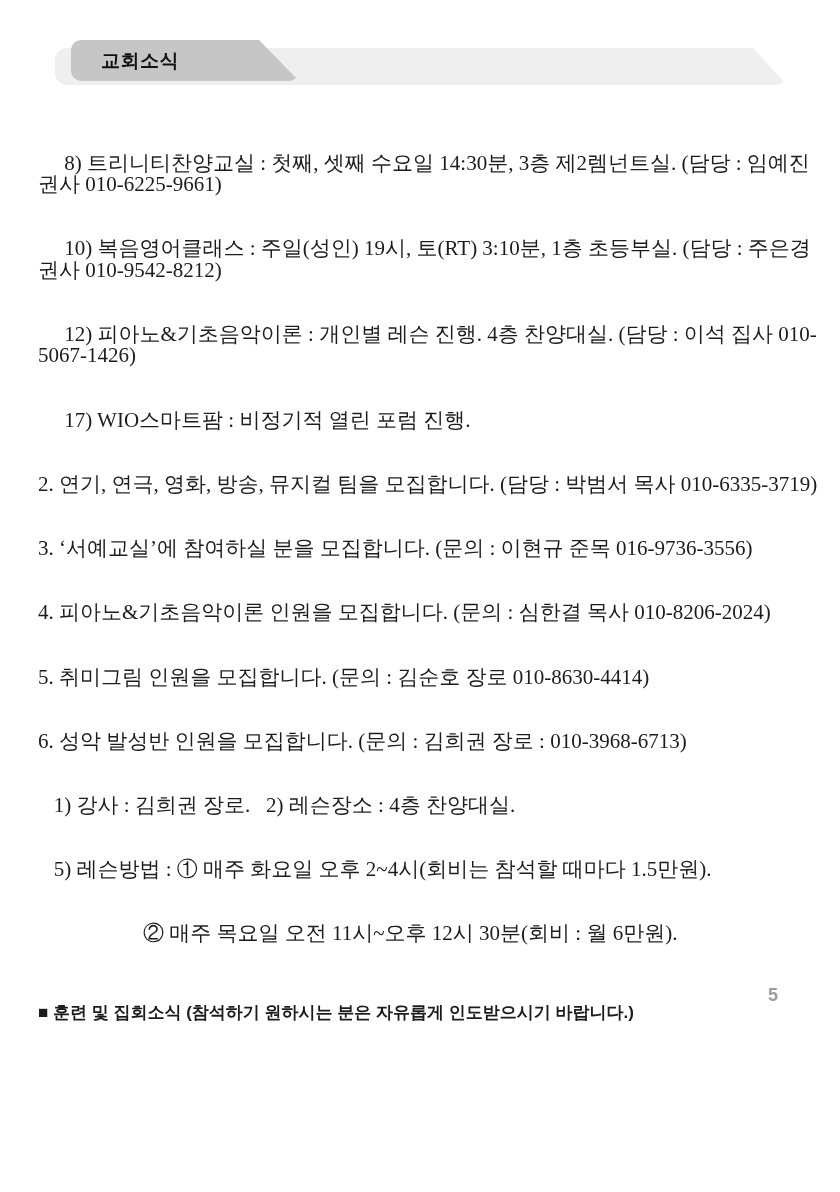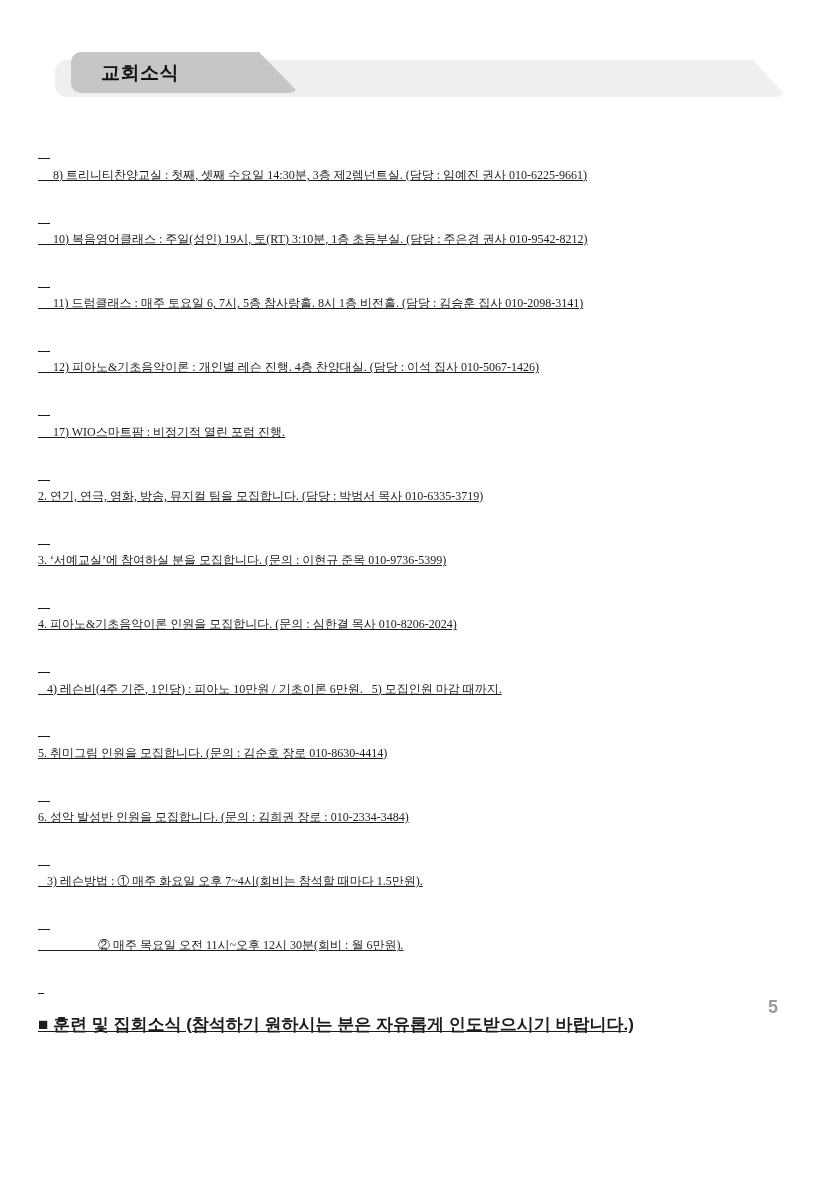--- a/index.html
+++ b/index.html
@@ -1,21 +1,20 @@
 <!DOCTYPE html>
 <html><head>
 <meta charset="utf-8">
 <style>
   * { margin:0; padding:0; box-sizing:border-box; }
   html,body { background:#ffffff; }
   .page {
-    position:relative; width:840px; height:1040px; margin:16px auto;
+    position:relative; width:840px; height:1040px; margin:4px auto;
     background:#ffffff; overflow:hidden; color:#1c1c1c;
     font-family:"Liberation Serif","DejaVu Serif",serif;
-    text-decoration:underline;
   }
 
   
   .banner { position:relative; height:46px; margin-left:55px; width:732px; }
   .banner .bar {
     position:absolute; left:0; top:8px; width:100%; height:37px;
     background:#efefef; border-radius:12px;
     clip-path:polygon(0 0, calc(100% - 34px) 0, 100% 100%, 0 100%);
   }
   .banner .tab {
@@ -24,21 +23,21 @@
     clip-path:polygon(0 0, calc(100% - 40px) 0, 100% 100%, 0 100%);
     display:flex; align-items:center; padding-left:30px;
     font-family:"Liberation Sans","DejaVu Sans",sans-serif;
     font-weight:bold; font-size:19px; color:#111; letter-spacing:0.5px;
   }
   .banner1 { margin-top:36px; }
 
   
   .textblock {
     margin:24px 22px 0 38px;
-    font-size:12px; line-height:21.4px;
+    font-size:21px; line-height:21.4px;
     white-space:pre-wrap;
   }
   .textblock .line { min-height:21.4px; }
   .gothic-heading {
     margin:14px 22px 0 38px;
     font-family:"Liberation Sans","DejaVu Sans",sans-serif;
     font-weight:bold; font-size:17px; line-height:22px;
     white-space:pre-wrap;
   }
 
@@ -57,30 +56,29 @@
   <div class="banner banner1">
     <div class="bar"></div>
     <div class="tab">
       <span>교회소식</span>
     </div>
   </div>
 
   <div class="textblock">
     <div class="line">     8) 트리니티찬양교실 : 첫째, 셋째 수요일 14:30분, 3층 제2렘넌트실. (담당 : 임예진 권사 010-6225-9661)</div>
     <div class="line">     10) 복음영어클래스 : 주일(성인) 19시, 토(RT) 3:10분, 1층 초등부실. (담당 : 주은경 권사 010-9542-8212)</div>
-    <div class="line">     11) 드럼클래스 : 매주 토요일 6, 7시, 5층 참사랑홀. 8시 1층 비전홀. (담당 : 김승훈 집사 010-2098-3141)</div>
     <div class="line">     12) 피아노&amp;기초음악이론 : 개인별 레슨 진행. 4층 찬양대실. (담당 : 이석 집사 010-5067-1426)</div>
     <div class="line">     17) WIO스마트팜 : 비정기적 열린 포럼 진행.</div>
     <div class="line">2. 연기, 연극, 영화, 방송, 뮤지컬 팀을 모집합니다. (담당 : 박범서 목사 010-6335-3719)</div>
-    <div class="line">3. ‘서예교실’에 참여하실 분을 모집합니다. (문의 : 이현규 준목 010-9736-5399)</div>
+    <div class="line">3. ‘서예교실’에 참여하실 분을 모집합니다. (문의 : 이현규 준목 016-9736-3556)</div>
     <div class="line">4. 피아노&amp;기초음악이론 인원을 모집합니다. (문의 : 심한결 목사 010-8206-2024)</div>
-    <div class="line">   4) 레슨비(4주 기준, 1인당) : 피아노 10만원 / 기초이론 6만원.   5) 모집인원 마감 때까지.</div>
     <div class="line">5. 취미그림 인원을 모집합니다. (문의 : 김순호 장로 010-8630-4414)</div>
-    <div class="line">6. 성악 발성반 인원을 모집합니다. (문의 : 김희권 장로 : 010-2334-3484)</div>
-    <div class="line">   3) 레슨방법 : ① 매주 화요일 오후 7~4시(회비는 참석할 때마다 1.5만원).</div>
+    <div class="line">6. 성악 발성반 인원을 모집합니다. (문의 : 김희권 장로 : 010-3968-6713)</div>
+    <div class="line">   1) 강사 : 김희권 장로.   2) 레슨장소 : 4층 찬양대실.</div>
+    <div class="line">   5) 레슨방법 : ① 매주 화요일 오후 2~4시(회비는 참석할 때마다 1.5만원).</div>
     <div class="line">                    ② 매주 목요일 오전 11시~오후 12시 30분(회비 : 월 6만원).</div>
   </div>
 
   <div class="gothic-heading">■ 훈련 및 집회소식 (참석하기 원하시는 분은 자유롭게 인도받으시기 바랍니다.)</div>
 
   <div class="page-number">5</div>
 
 </div>
 
 </body></html>

